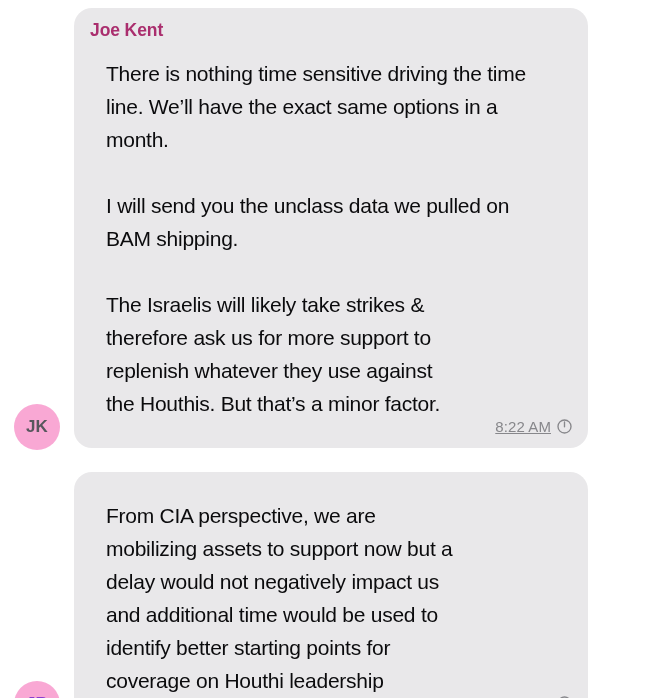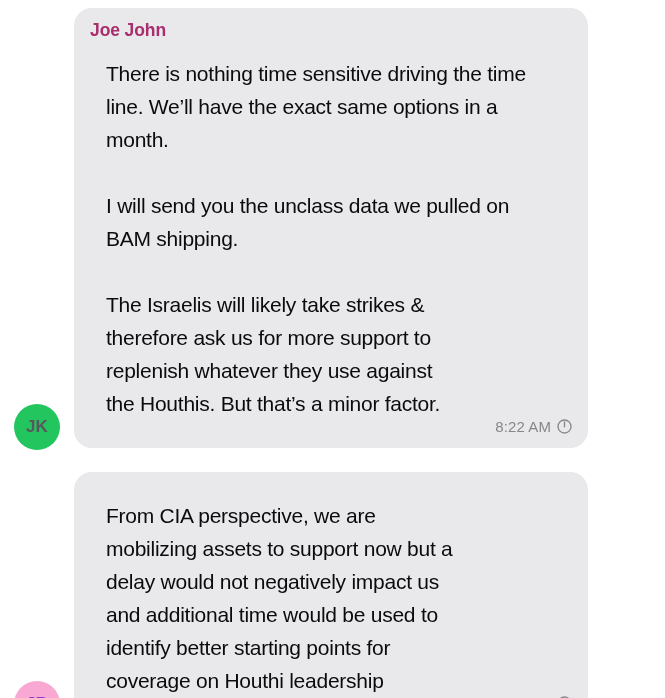--- a/index.html
+++ b/index.html
@@ -70,37 +70,38 @@
     position: absolute;
     right: 15px;
     bottom: 13px;
     display: flex;
     align-items: center;
     gap: 5px;
     color: #87878b;
     font-size: 15px;
     letter-spacing: 0.1px;
     white-space: nowrap;
+    text-decoration: underline;
   }
   .timer-icon {
     width: 17px;
     height: 17px;
     display: block;
     color: #87878b;
   }
 </style>
 </head>
 <body>
 
 <div class="chat">
 
   <div class="message-row">
-    <div class="avatar" style="color: rgb(87, 87, 93); background-color: #22c55e;">JK</div>
+    <div class="avatar" style="color: rgb(87, 87, 93); background-color: #f9a8d4;">JK</div>
     <div class="bubble">
-      <div class="sender" style="color: rgb(170, 46, 110);">Joe John</div>
+      <div class="sender" style="color: rgb(170, 46, 110);">Joe Kent</div>
       <div class="body">
         <p>There is nothing time sensitive driving the time line. We’ll have the exact same options in a month.</p>
         <p>I will send you the unclass data we pulled on BAM shipping.</p>
         <p>The Israelis will likely take strikes &amp; therefore ask us for more support to replenish whatever they use against the Houthis. But that’s a minor factor.</p>
       </div>
       <div class="timestamp">
         <span>8:22 AM</span>
         <svg class="timer-icon" viewBox="0 0 24 24" aria-hidden="true">
           <circle cx="12" cy="12" r="9.2" fill="none" stroke="currentColor" stroke-width="1.9"></circle>
           <line x1="12" y1="12.4" x2="12" y2="5.6" stroke="currentColor" stroke-width="1.9" stroke-linecap="round"></line>

